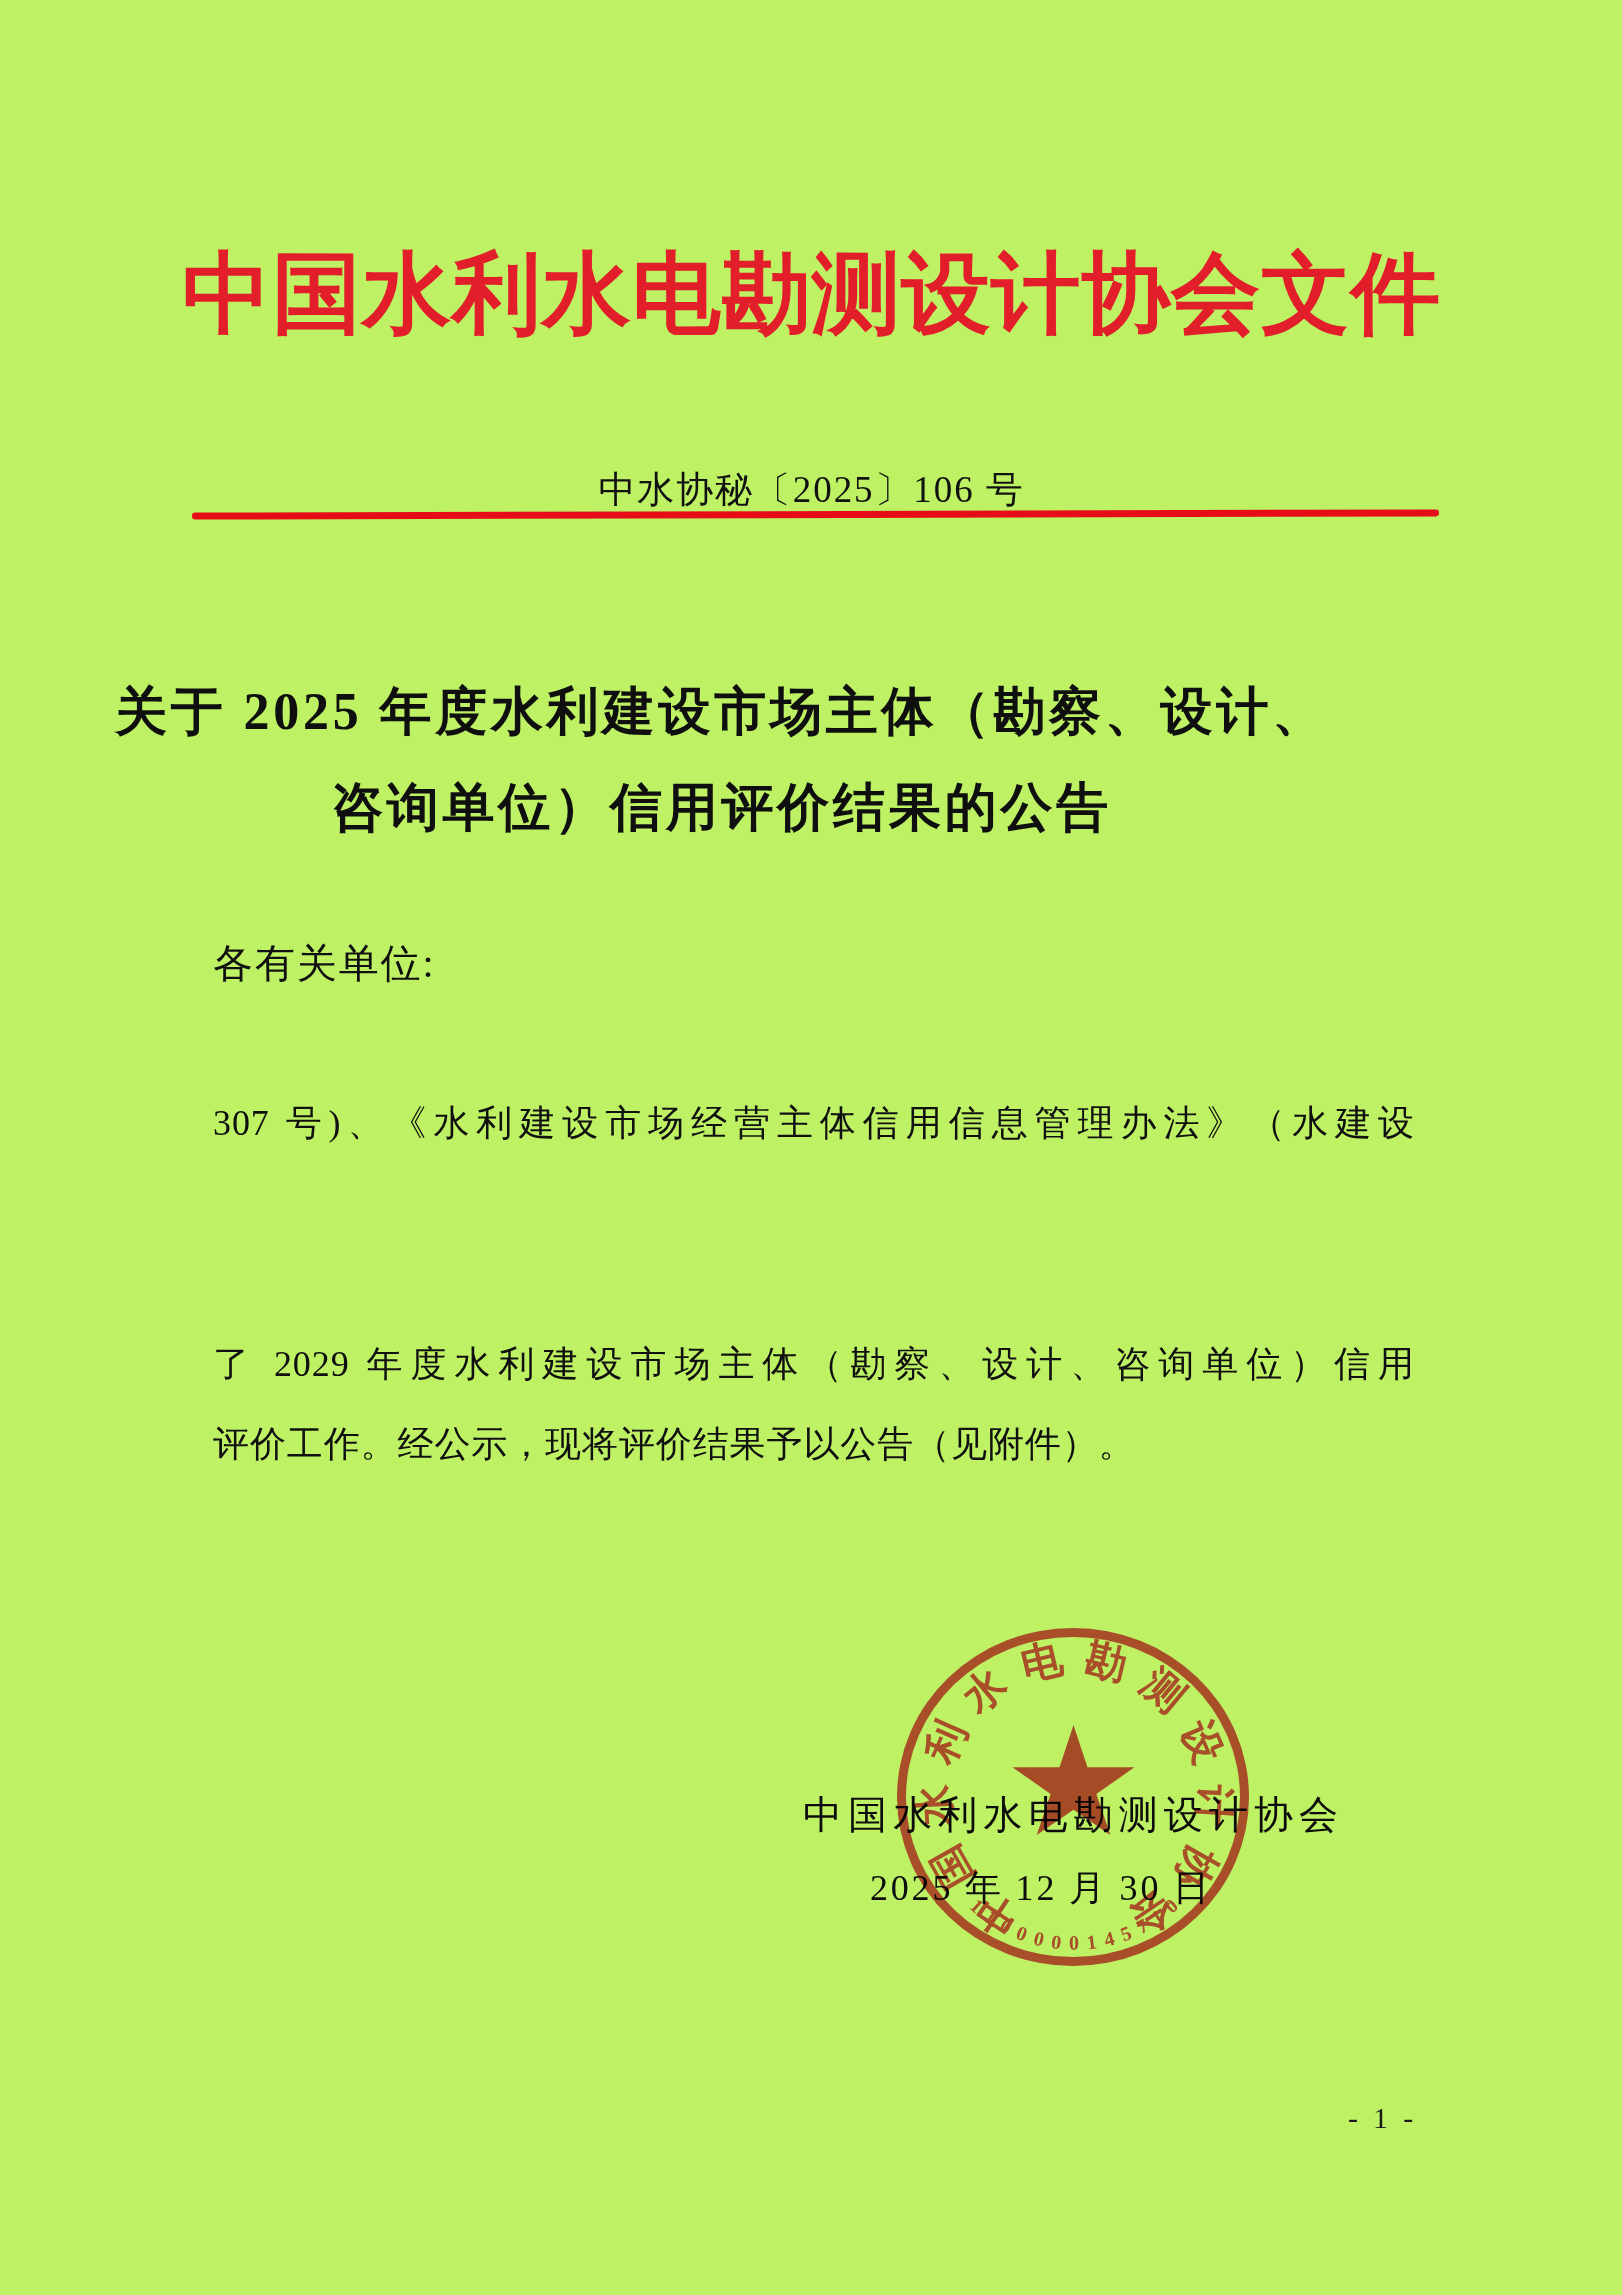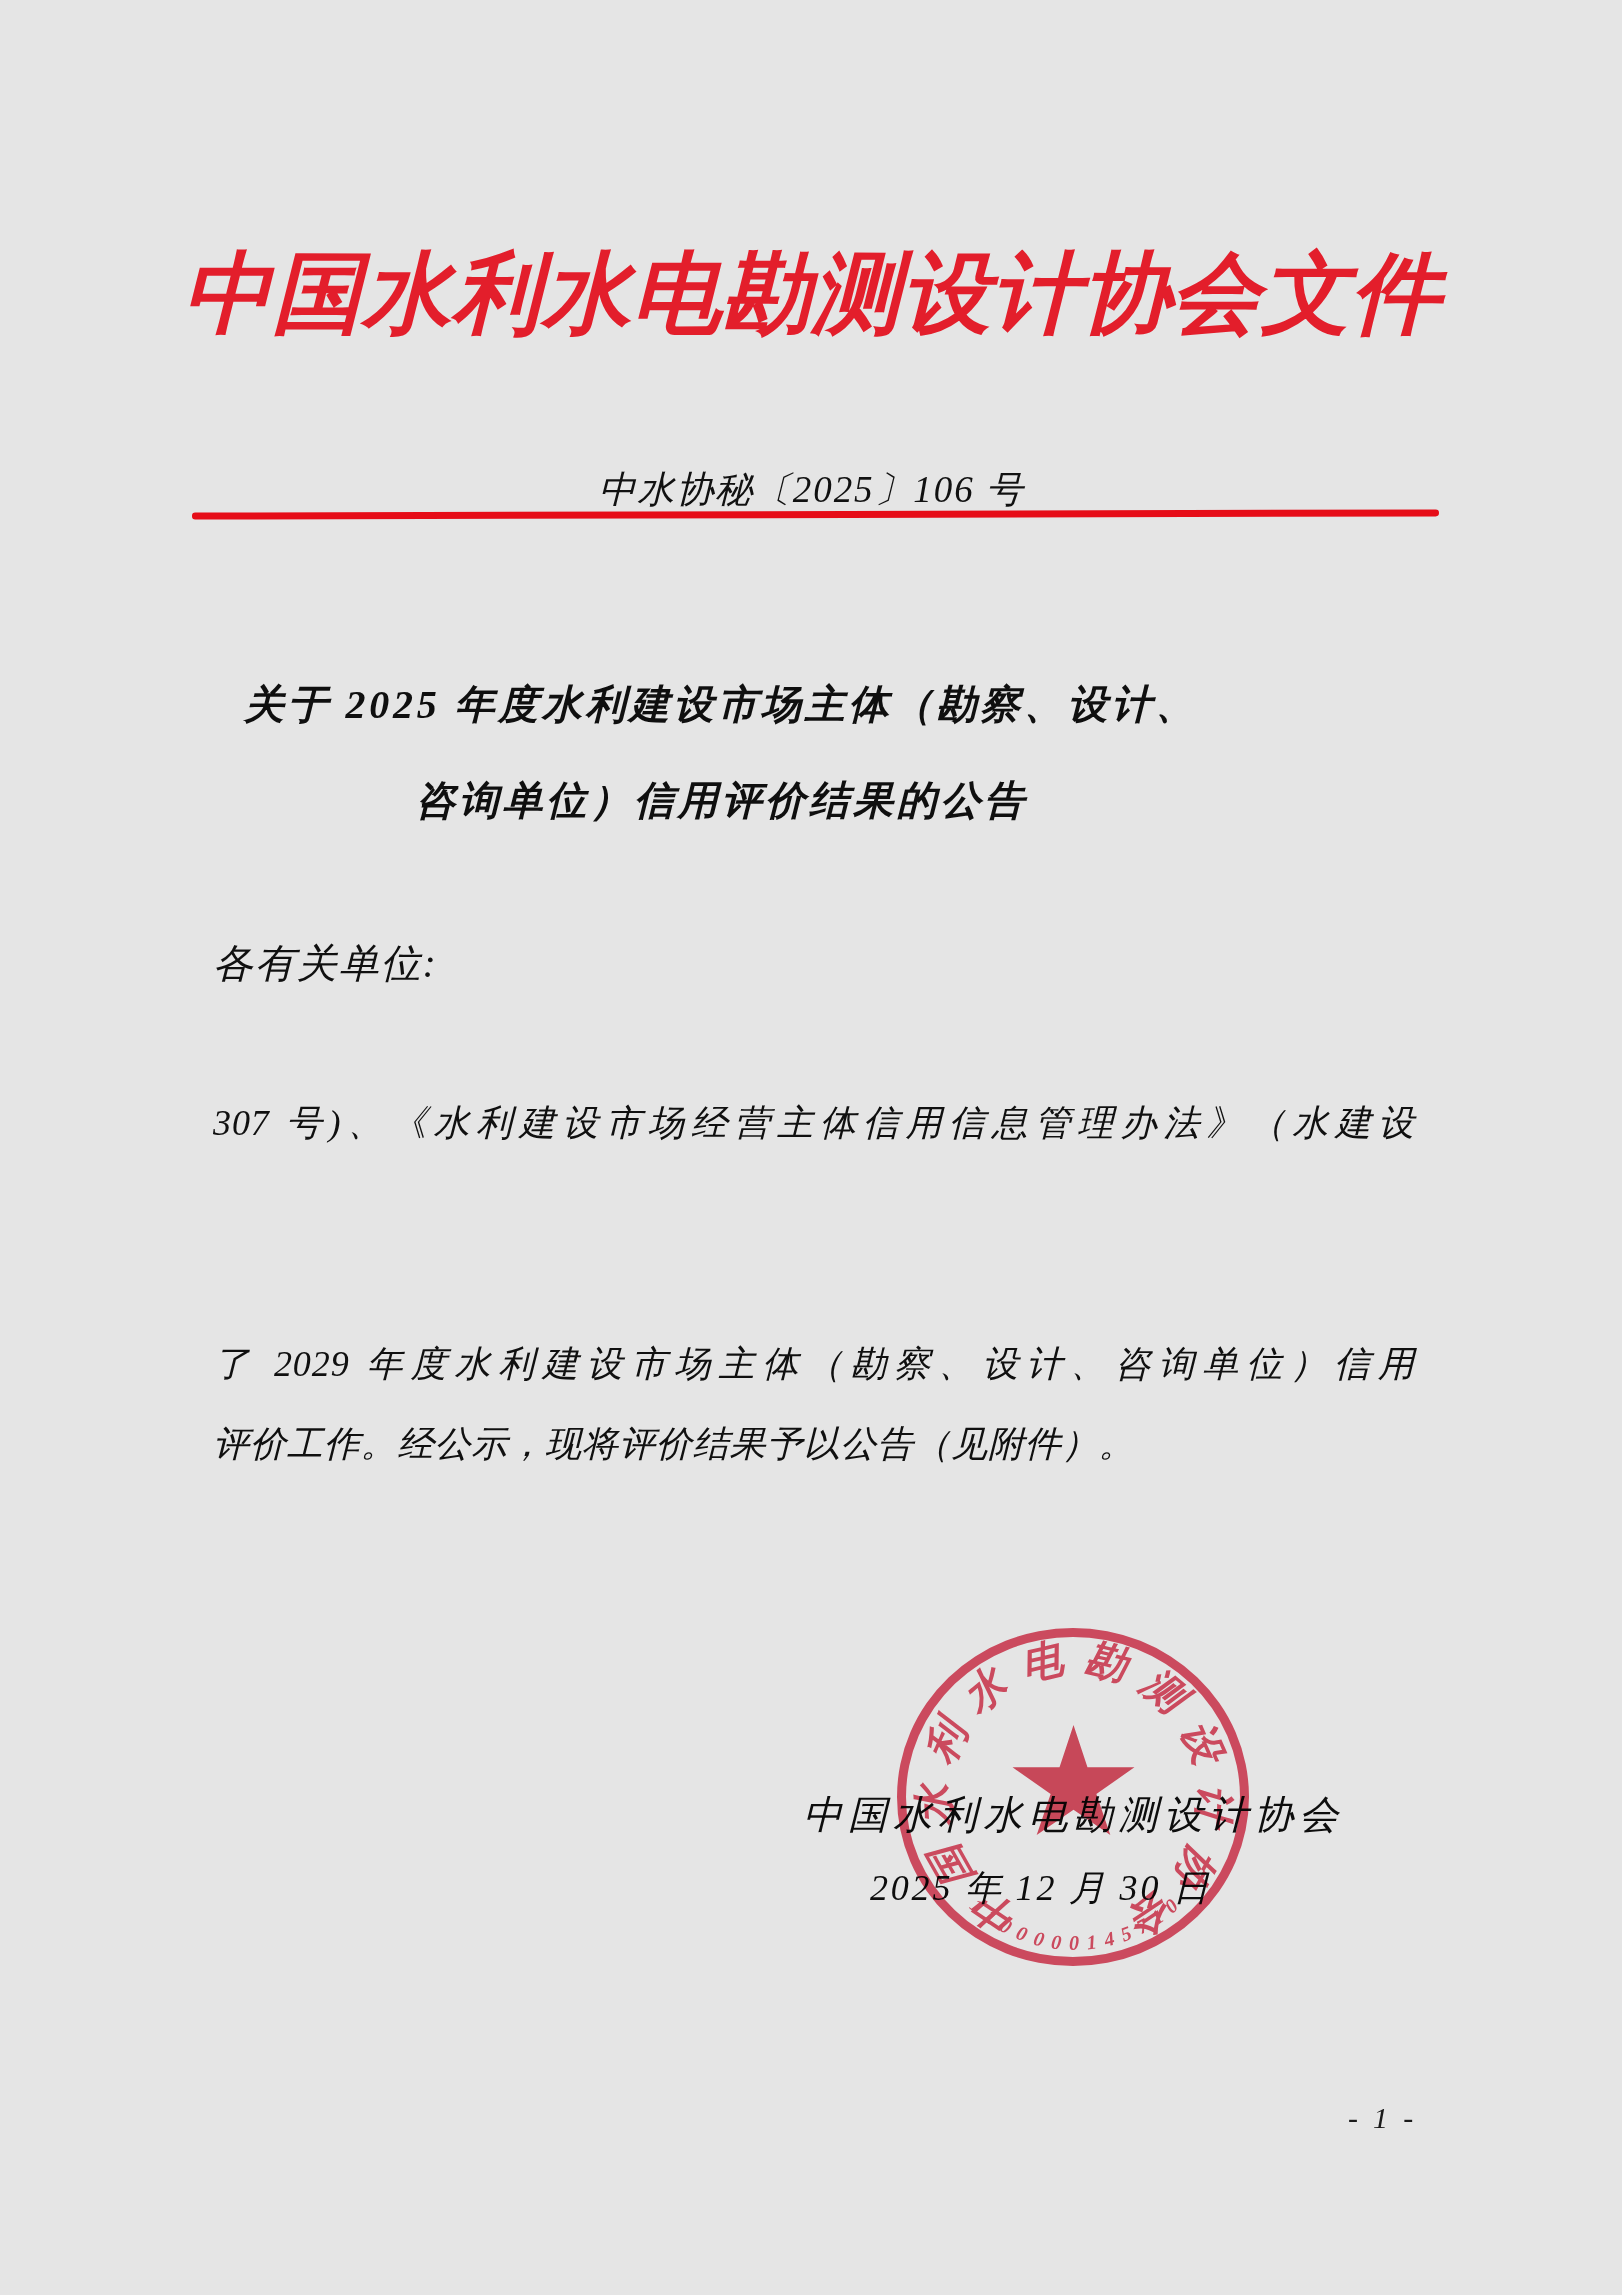--- a/index.html
+++ b/index.html
@@ -1,23 +1,22 @@
 <!DOCTYPE html>
 <html style="font-size:7.5px"><head>
 <meta charset="utf-8">
 <style>
   html,body{margin:0;padding:0;background:#9a9a9a;}
   .page{
     position:relative;
     width:1623px;height:2295px;
-    background:#e5e5e5;
+    background:#bef264;
     overflow:hidden;
     font-family:"Liberation Serif","DejaVu Serif",serif;
     color:#141414;
-    font-style:italic;
   }
   .abs{position:absolute;}
   
   .org-title{
     left:0;top:234px;width:1623px;
     text-align:center;
     font-size:89px;font-weight:bold;
     letter-spacing:0.9px;
     color:#e31e2b;
     white-space:nowrap;
@@ -33,21 +32,21 @@
   .red-rule{
     left:192px;top:511px;width:1247px;height:6.6px;
     background:#e60d18;
     border-radius:3.3px;
     transform:rotate(-0.15deg);
   }
   
   .doc-title{
     left:0;width:1443px;
     text-align:center;
-    font-size:40px;font-weight:bold;
+    font-size:52px;font-weight:bold;
     letter-spacing:3.8px;
     color:#0f0f0f;
     white-space:nowrap;
   }
   .doc-title.l1{top:677px;}
   .doc-title.l2{top:773px;}
   
   .salutation{
     left:213px;top:936px;
     font-size:40px;letter-spacing:1.9px;color:#101010;

